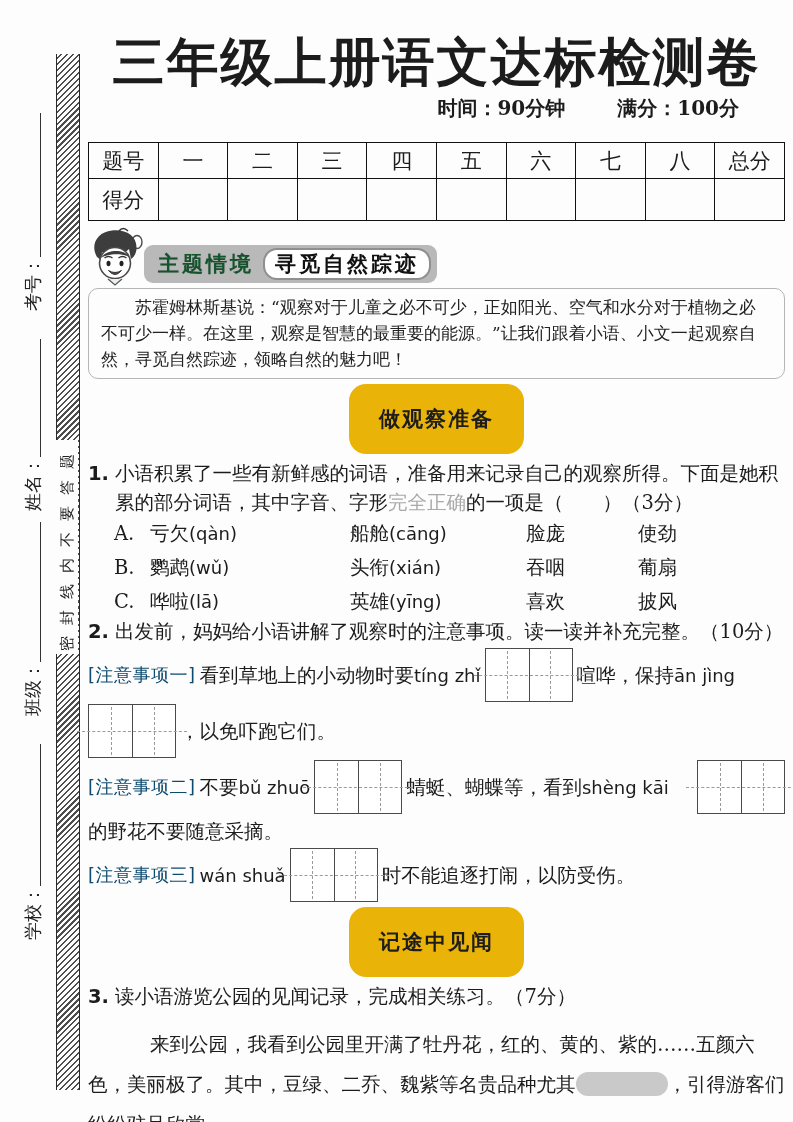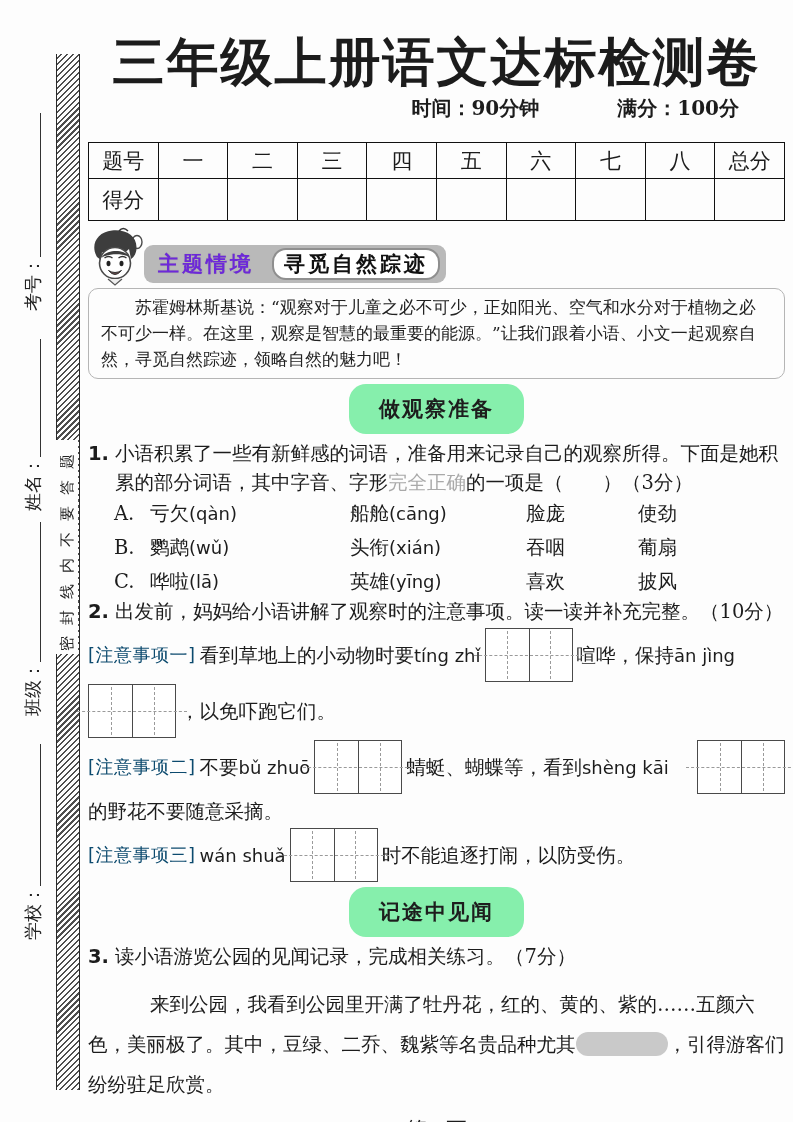--- a/index.html
+++ b/index.html
@@ -29,51 +29,51 @@
   .sl-line { flex:1; border-bottom:1.6px solid #333; margin-bottom:4px; min-width:96px; }
   
   .main { position:absolute; left:88px; top:0; width:700px; padding:30px 3px 0 0; }
   .title {
     text-align:center; font-size:52px; line-height:64px; font-weight:900;
     letter-spacing:2px; font-family:"DejaVu Sans","Liberation Sans",sans-serif;
   }
   .subtitle { text-align:center; font-size:35px; line-height:52px; font-weight:800;
     font-family:"DejaVu Sans","Liberation Sans",sans-serif; }
   .meta { text-align:right; padding-right:46px; font-size:20px; line-height:28px; font-weight:700; }
-  .meta span + span { margin-left:78px;text-align:center; }
+  .meta span + span { margin-left:52px;text-align:center; }
   
   table.score { width:697px; border-collapse:collapse; margin-top:20px; }
   table.score td {
     border:1.6px solid #111; text-align:center; font-size:21px;
     height:36px; width:10%;
   }
   table.score tr.score-row td { height:42px; }
   table.score td.hd { font-weight:400; }
   
   .theme-row { position:relative; height:52px; margin-top:12px; }
   .mascot { position:absolute; left:0; top:-6px; }
   .capsule {
     position:absolute; left:56px; bottom:2px; display:inline-flex; align-items:center;
     background:#b9b9b9; border-radius:9px; padding:3px 6px 3px 14px;
   }
-  .capsule-left { color:#6d28d9; font-weight:700; font-size:21px; letter-spacing:3px; margin-right:18px;
+  .capsule-left { color:#14532d; font-weight:700; font-size:21px; letter-spacing:3px; margin-right:9px;
     font-family:"DejaVu Sans","Liberation Sans",sans-serif; text-shadow:0 0 1px #999; }
   .capsule-box { background:#fff; border:2px solid #8f8f8f; border-radius:14px; font-weight:800;
     font-size:21px; line-height:26px; padding:1px 10px; letter-spacing:3px; color:#111;
     font-family:"DejaVu Sans","Liberation Sans",sans-serif; }
   
   .quote {
     margin-top:3px; border:1.4px solid #b5b5b5; border-radius:10px;
     padding:5px 12px 6px 12px; font-size:17px; line-height:26px; color:#222;
     text-indent:2em;
   }
   
   .section-row { text-align:center; margin:5px 0; }
   .section-pill {
-    display:inline-block; background:#86efac; border-radius:17px; padding:11px 30px;
+    display:inline-block; background:#eab308; border-radius:17px; padding:21px 30px;
     font-size:21px; font-weight:700; letter-spacing:2px; color:#1d1d1d;
     font-family:"DejaVu Sans","Liberation Sans",sans-serif;
   }
   
   .question { display:flex; font-size:19.5px; line-height:29px; margin-top:1px; }
   .qnum { width:27px; font-weight:800; font-family:"DejaVu Sans","Liberation Sans",sans-serif; }
   .qbody { flex:1; }
   .gray-em { color:#a9a9a9; }
   .opts {
     display:grid; grid-template-columns:36px 200px 176px 112px auto;

